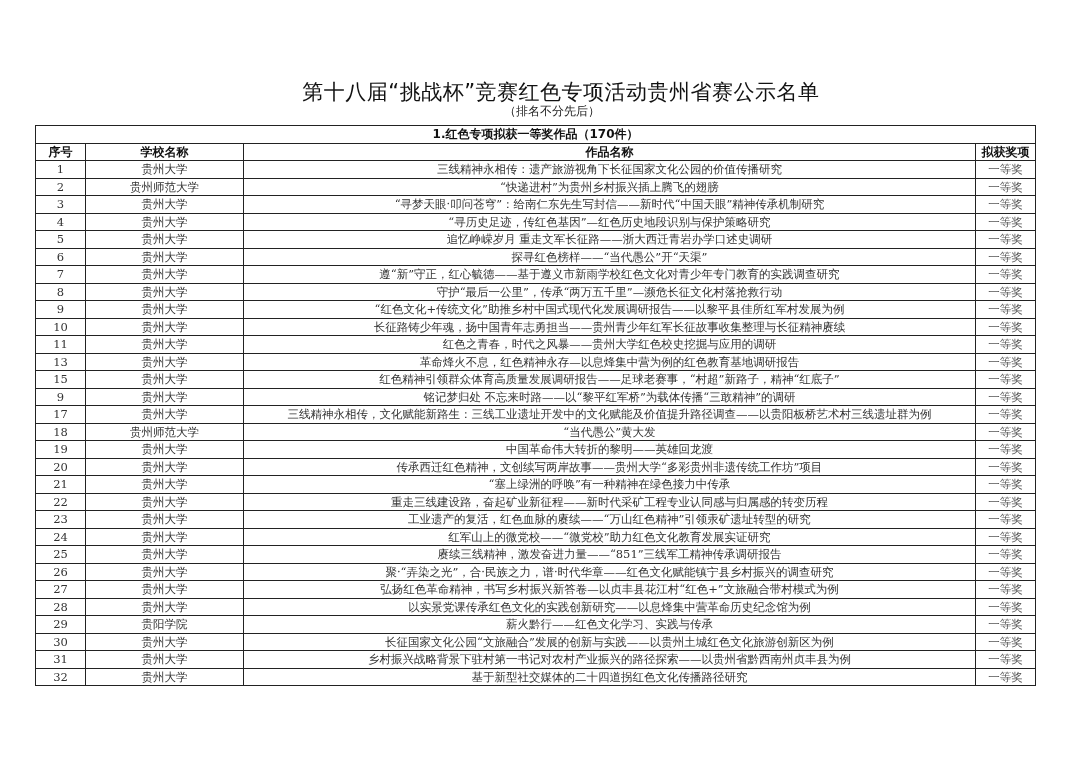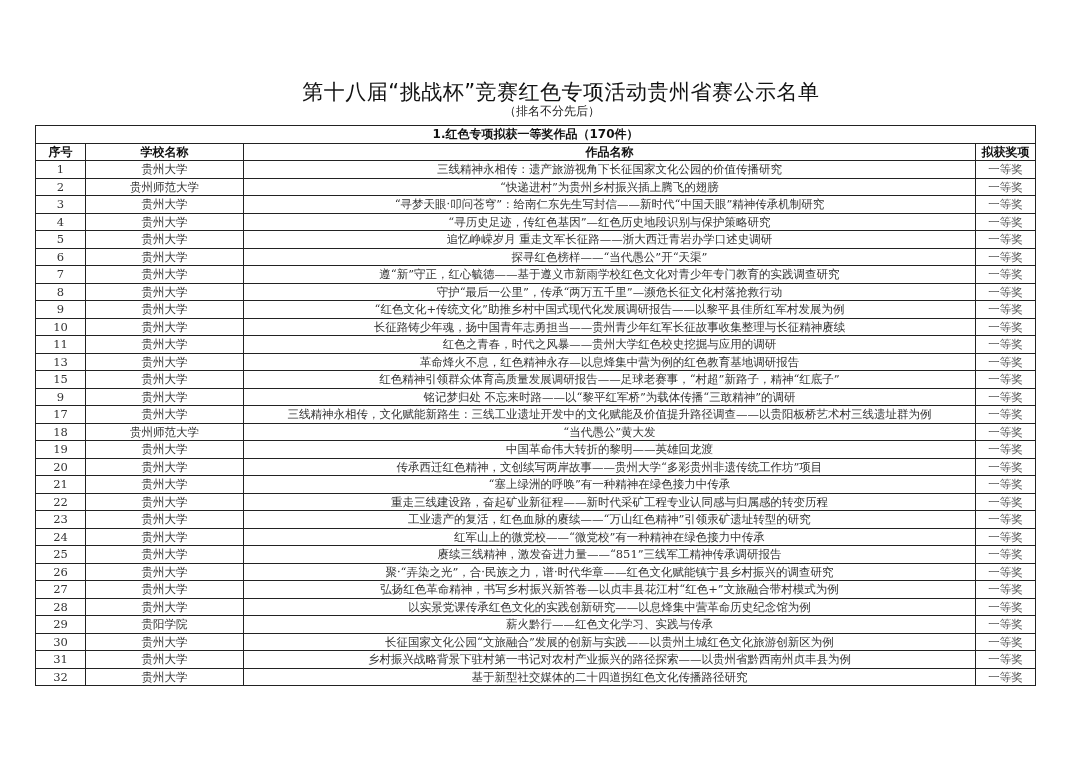--- a/index.html
+++ b/index.html
@@ -160,21 +160,21 @@
       </tr>
       <tr>
         <td>23</td>
         <td>贵州大学</td>
         <td>工业遗产的复活，红色血脉的赓续——“万山红色精神”引领汞矿遗址转型的研究</td>
         <td class="award">一等奖</td>
       </tr>
       <tr>
         <td>24</td>
         <td>贵州大学</td>
-        <td>红军山上的微党校——“微党校”有一种精神在绿色接力中传承</td>
+        <td>红军山上的微党校——“微党校”助力红色文化教育发展实证研究</td>
         <td class="award">一等奖</td>
       </tr>
       <tr>
         <td>25</td>
         <td>贵州大学</td>
         <td>赓续三线精神，激发奋进力量——“851”三线军工精神传承调研报告</td>
         <td class="award">一等奖</td>
       </tr>
       <tr>
         <td>26</td>

